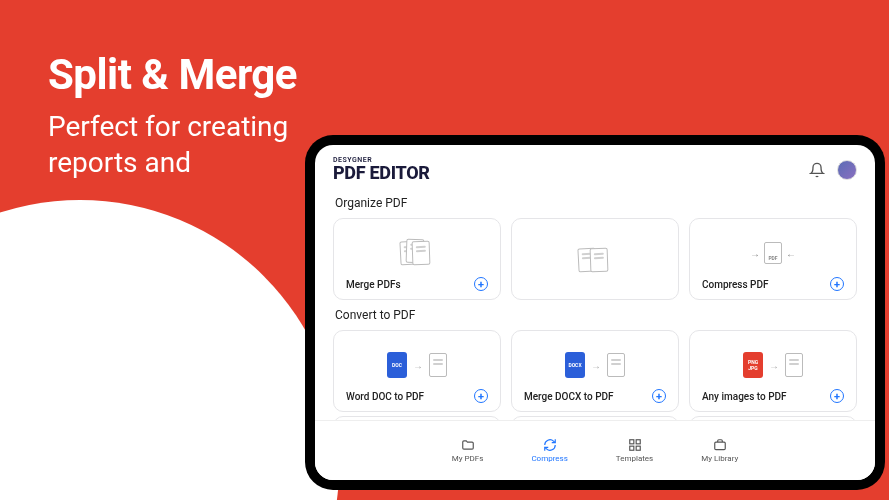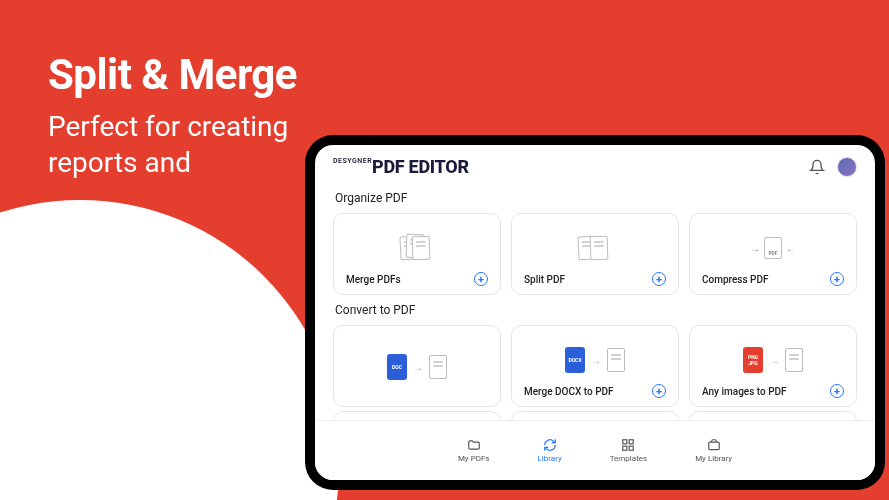--- a/index.html
+++ b/index.html
@@ -9,21 +9,21 @@
 .bg-white-curve { position: absolute; top: 200px; left: -180px; width: 520px; height: 520px; background: #fff; border-radius: 50%; }
 
 .hero { position: absolute; top: 50px; left: 48px; color: #fff; }
 .hero h1 { font-size: 42px; font-weight: 700; letter-spacing: -0.5px; margin-bottom: 10px; }
 .hero p { font-size: 28px; font-weight: 400; line-height: 1.3; }
 
 .tablet { position: absolute; top: 135px; left: 305px; width: 580px; height: 355px; background: #000; border-radius: 28px; padding: 10px; }
 .screen { width: 100%; height: 100%; background: #fff; border-radius: 18px; overflow: hidden; display: flex; flex-direction: column; }
 
 .app-header { display: flex; align-items: center; justify-content: space-between; padding: 12px 18px 6px 18px; }
-.brand { display: flex; flex-direction: row; line-height: 1; }
+.brand { display: flex; flex-direction: column; line-height: 1; }
 .brand-small { font-size: 7px; font-weight: 600; letter-spacing: 0.5px; color: #1a1a3a; }
 .brand-big { font-size: 18px; font-weight: 800; color: #1a1a3a; letter-spacing: -0.3px; }
 .header-actions { display: flex; align-items: center; gap: 12px; }
 .bell-icon { width: 16px; height: 16px; color: #555; }
 .avatar { width: 20px; height: 20px; border-radius: 50%; background: linear-gradient(135deg, #5b6db5, #8a6fc0); border: 1px solid #ddd; }
 
 .content { flex: 1; overflow: hidden; padding: 0 18px; }
 .section-title { font-size: 12px; font-weight: 400; color: #222; margin: 8px 0 8px 2px; }
 
 .card-row { display: flex; gap: 10px; margin-bottom: 4px; }
@@ -126,24 +126,20 @@
           <div class="card-icon-area">
             <div class="doc-stack">
               <div class="page a">
                   <div class="lines"></div>
                 </div>
               <div class="page c">
                   <div class="lines"></div>
                 </div>
             </div>
           </div>
-          <div class="card-footer">
-            <span class="card-label">Split PDF</span>
-            <span class="plus-badge"></span>
-          </div>
         </div>
 
         <div class="card">
           <div class="card-icon-area">
             <div class="compress-icon">
               <span class="arrow-sm">→</span>
               <div class="pdf-mini">PDF</div>
               <span class="arrow-sm">←</span>
             </div>
           </div>
@@ -158,20 +154,24 @@
       <div class="section-title">Convert to PDF</div>
       <div class="card-row">
 
         <div class="card">
           <div class="card-icon-area">
             <div class="convert-icon">
               <div class="file-badge blue">DOC</div>
               <span class="arrow-right">→</span>
               <div class="doc-mini"></div>
             </div>
+          </div>
+          <div class="card-footer">
+            <span class="card-label">Word DOC to PDF</span>
+            <span class="plus-badge"></span>
           </div>
         </div>
 
         <div class="card">
           <div class="card-icon-area">
             <div class="convert-icon">
               <div class="file-badge blue">DOCX</div>
               <span class="arrow-right">→</span>
               <div class="doc-mini"></div>
             </div>
@@ -226,21 +226,21 @@
       </div>
       <div class="nav-item active">
         <div class="nav-icon">
           <svg viewBox="0 0 24 24" width="16" height="14" fill="none" stroke="currentColor" stroke-width="2">
               <path d="M21 2v6h-6"></path>
               <path d="M3 12a9 9 0 0115-6.7L21 8"></path>
               <path d="M3 22v-6h6"></path>
               <path d="M21 12a9 9 0 01-15 6.7L3 16"></path>
             </svg>
         </div>
-        <span class="nav-label">Library</span>
+        <span class="nav-label">Compress</span>
       </div>
       <div class="nav-item">
         <div class="nav-icon">
           <svg viewBox="0 0 24 24" width="16" height="14" fill="none" stroke="currentColor" stroke-width="2">
               <rect x="3" y="3" width="7" height="7"></rect>
               <rect x="14" y="3" width="7" height="7"></rect>
               <rect x="3" y="14" width="7" height="7"></rect>
               <rect x="14" y="14" width="7" height="7"></rect>
             </svg>
         </div>

